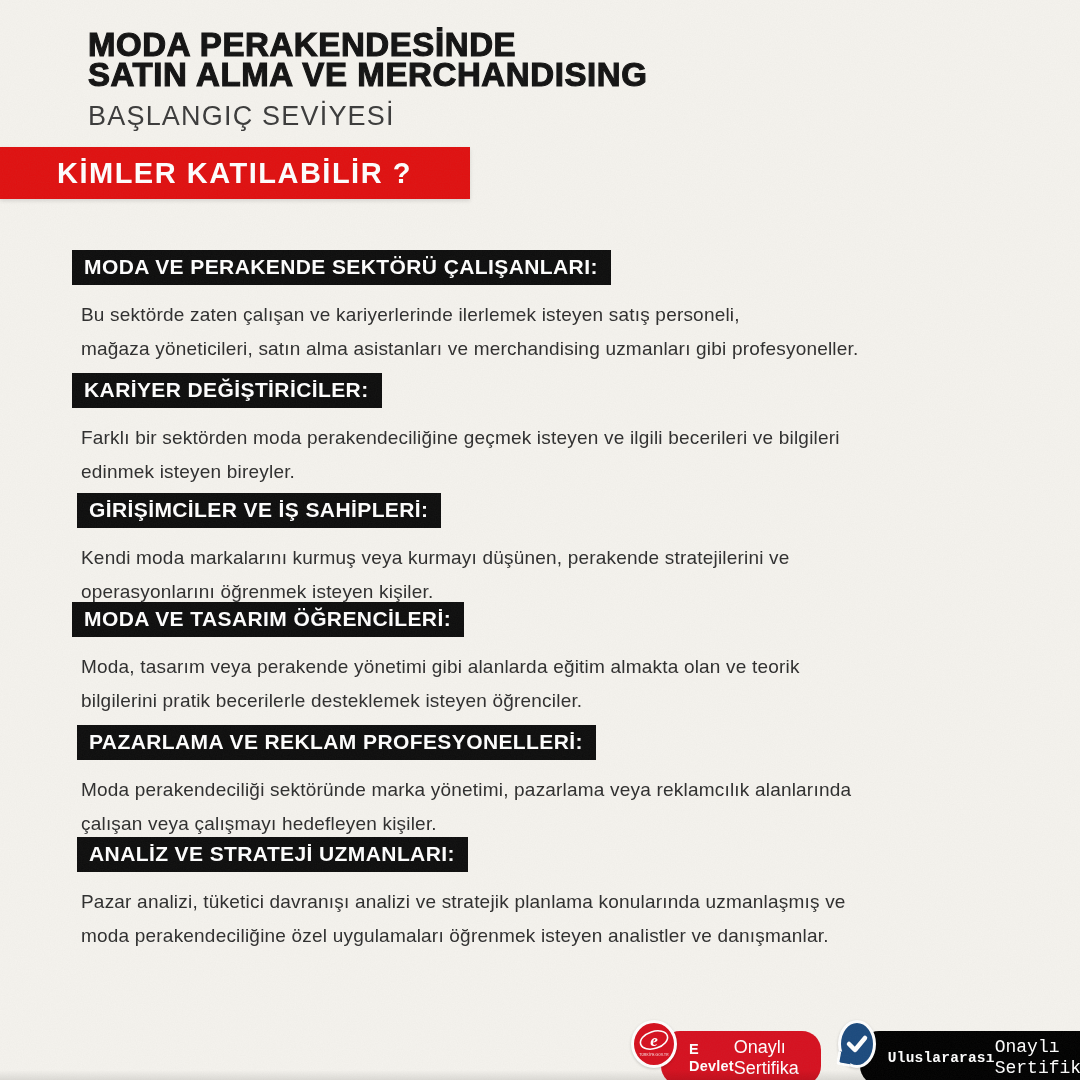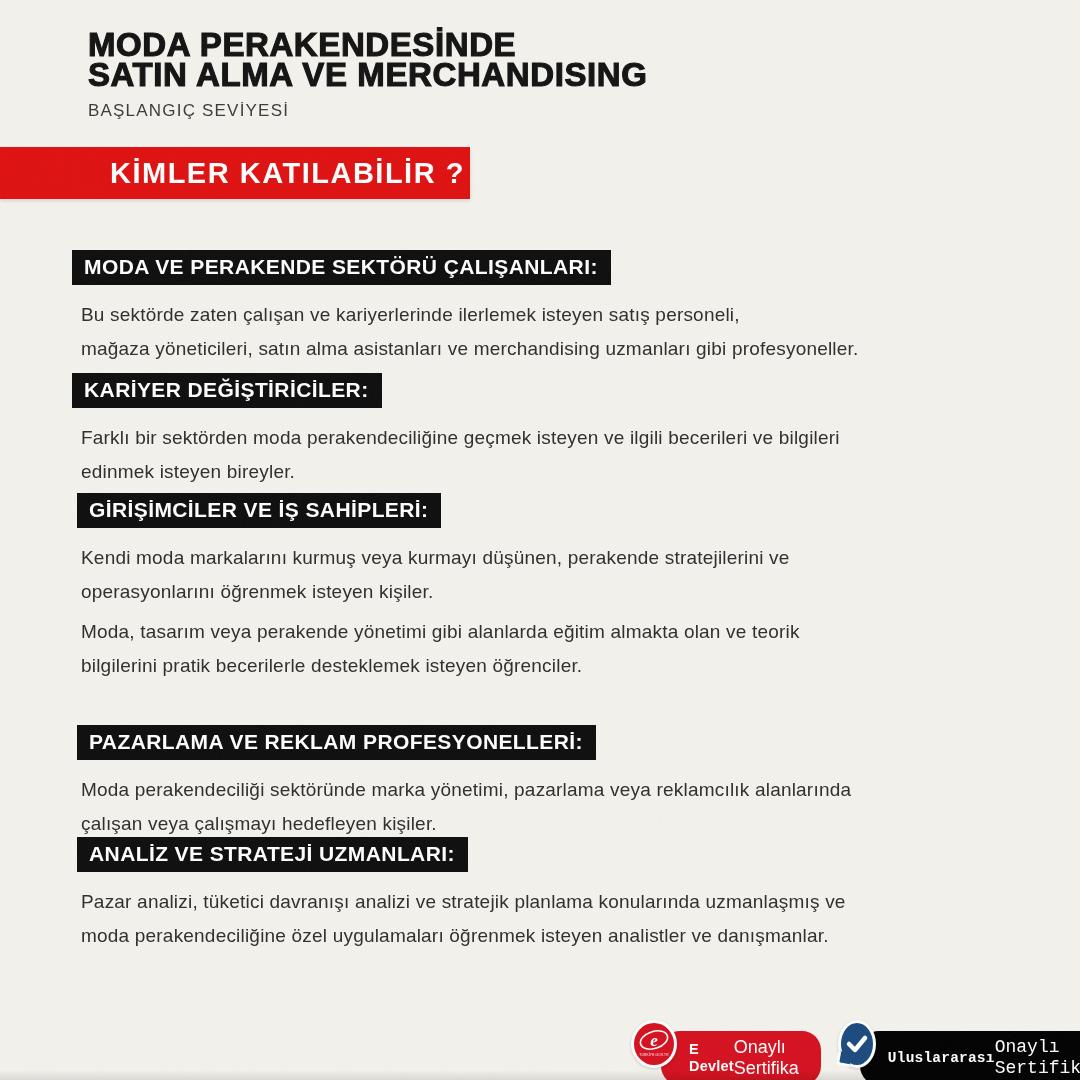--- a/index.html
+++ b/index.html
@@ -39,41 +39,41 @@
   .title-line {
     font-size: 33px;
     font-weight: 900;
     color: #121212;
     letter-spacing: 0.6px;
     line-height: 30px;
     -webkit-text-stroke: 1.1px #121212;
   }
   .subtitle {
     margin-top: 11px;
-    font-size: 17px;
+    font-size: 27px;
     font-weight: 400;
     color: #3b3b3b;
     letter-spacing: 1.2px;
   }
 
   
   .banner {
     position: absolute;
     left: 0;
     top: 147px;
     width: 470px;
     height: 52px;
     background: #e01010;
     display: flex;
     align-items: center;
     z-index: 2;
     box-shadow: 0 2px 4px rgba(0,0,0,0.12);
   }
   .banner-label {
-    padding-left: 110px;
+    padding-left: 57px;
     color: #ffffff;
     font-size: 29px;
     font-weight: 700;
     letter-spacing: 1.5px;
   }
 
   
   .section { position: absolute; left: 0; width: 1080px; z-index: 2; }
   .s1 { top: 250px; }
   .s2 { top: 373px; }
@@ -203,20 +203,21 @@
 mağaza yöneticileri, satın alma asistanları ve merchandising uzmanları gibi profesyoneller.</div>
   </div>
 
   <div class="section s3">
     <div class="section-header">GİRİŞİMCİLER VE İŞ SAHİPLERİ:</div>
     <div class="section-body">Kendi moda markalarını kurmuş veya kurmayı düşünen, perakende stratejilerini ve
 operasyonlarını öğrenmek isteyen kişiler.</div>
   </div>
 
   <div class="section s4">
+    <div class="section-header">MODA VE TASARIM ÖĞRENCİLERİ:</div>
     <div class="section-body">Moda, tasarım veya perakende yönetimi gibi alanlarda eğitim almakta olan ve teorik
 bilgilerini pratik becerilerle desteklemek isteyen öğrenciler.</div>
   </div>
 
   <div class="section s5">
     <div class="section-header">PAZARLAMA VE REKLAM PROFESYONELLERİ:</div>
     <div class="section-body">Moda perakendeciliği sektöründe marka yönetimi, pazarlama veya reklamcılık alanlarında
 çalışan veya çalışmayı hedefleyen kişiler.</div>
   </div>
 

